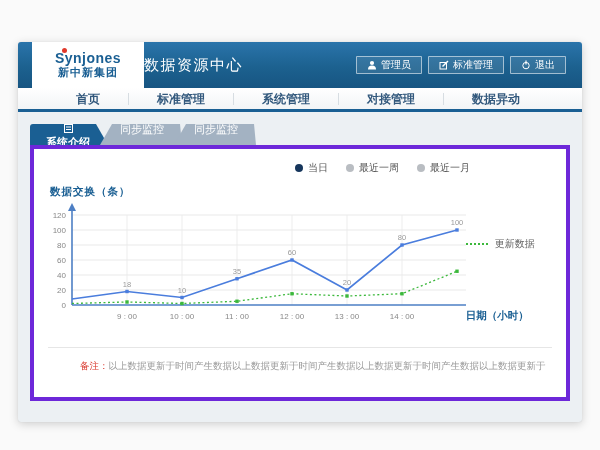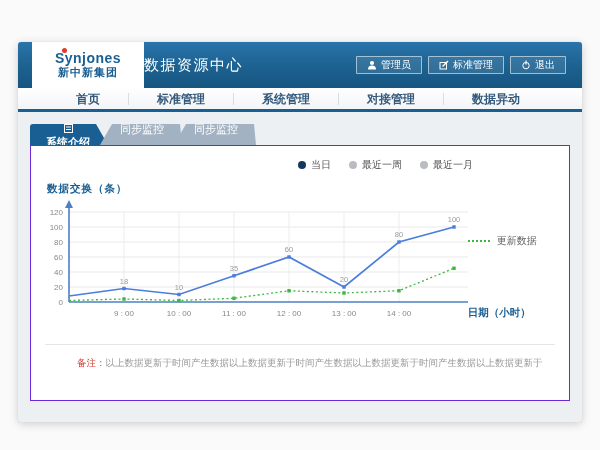--- a/index.html
+++ b/index.html
@@ -58,21 +58,21 @@
     background:#1a5f93; font-weight:bold;
     clip-path:polygon(0 0, calc(100% - 12px) 0, 100% 100%, 0 100%);
     border-top-left-radius:3px;
   }
   .tab.inactive {
     background:#a3b2c2; margin-left:-8px; padding-left:20px;
     clip-path:polygon(12px 0, calc(100% - 2px) 0, 100% 100%, 0 100%);
   }
   .tab svg { display:block; }
   .card {
-    background:#fff; border:1px solid #6d28d9; min-height:256px;
+    background:#fff; border:4px solid #6d28d9; min-height:256px;
     display:flex; flex-direction:column;
   }
   
   .radio-row { display:flex; justify-content:flex-end; gap:18px; padding:12px 96px 0 0; }
   .radio-opt { display:flex; align-items:center; gap:5px; font-size:10px; color:#555; cursor:pointer; }
   .radio-dot { width:8px; height:8px; border-radius:50%; background:#b9bdc2; }
   .radio-opt.selected .radio-dot { background:#16365c; }
   
   .ylabel { color:#1a5f93; font-size:10.5px; font-weight:bold; margin:10px 0 2px 16px; letter-spacing:1px; }
   .chart-row { display:flex; padding-left:8px; }

